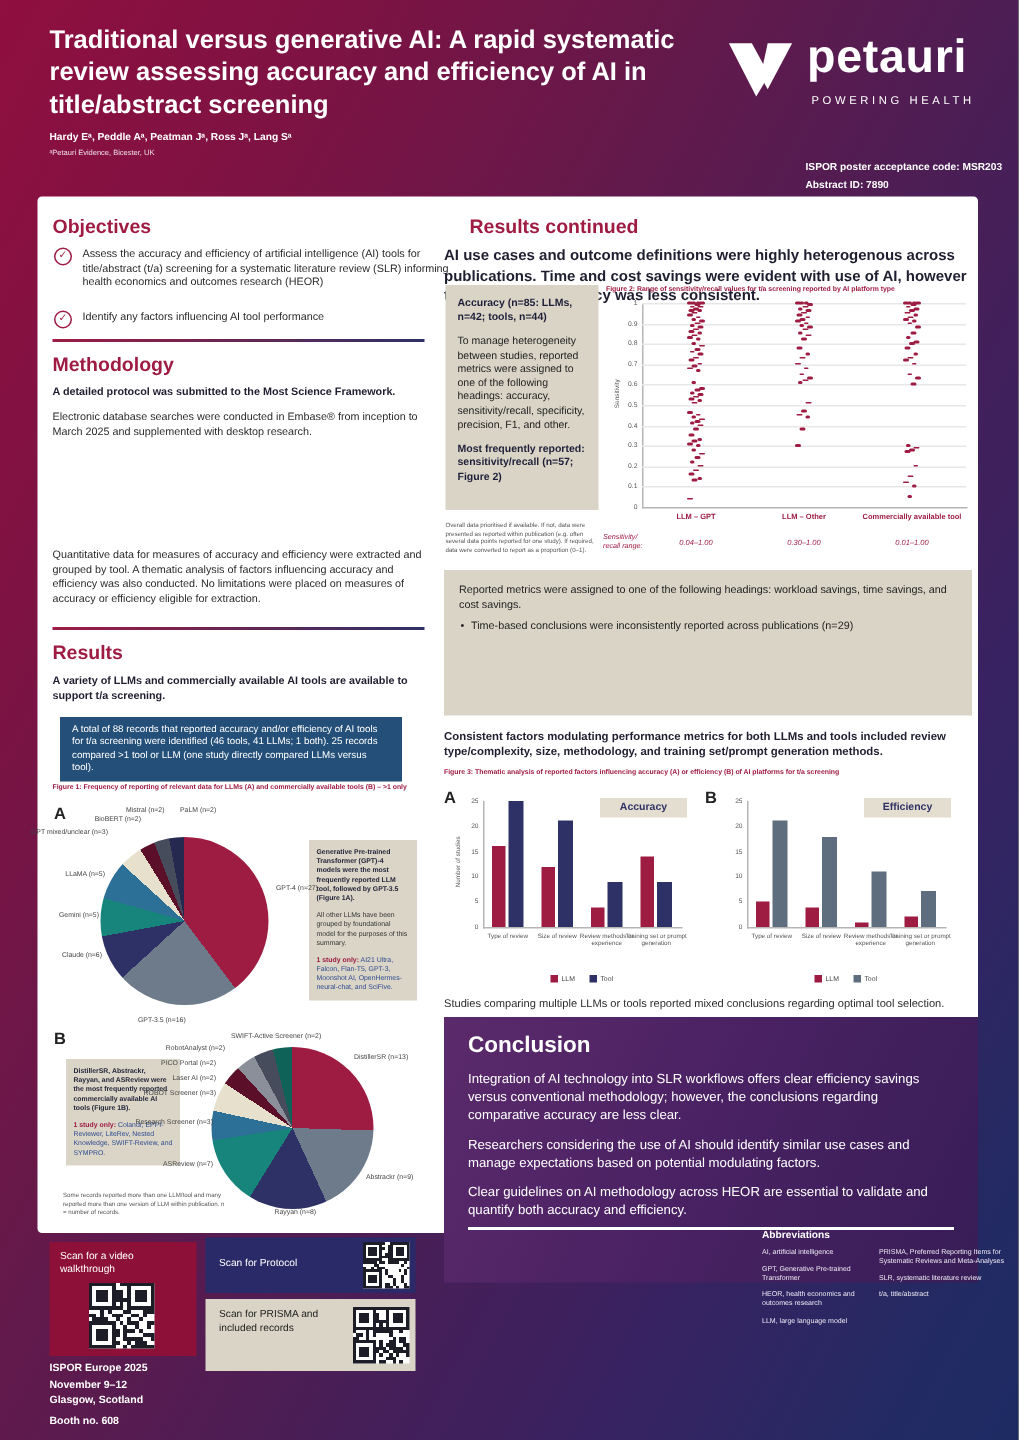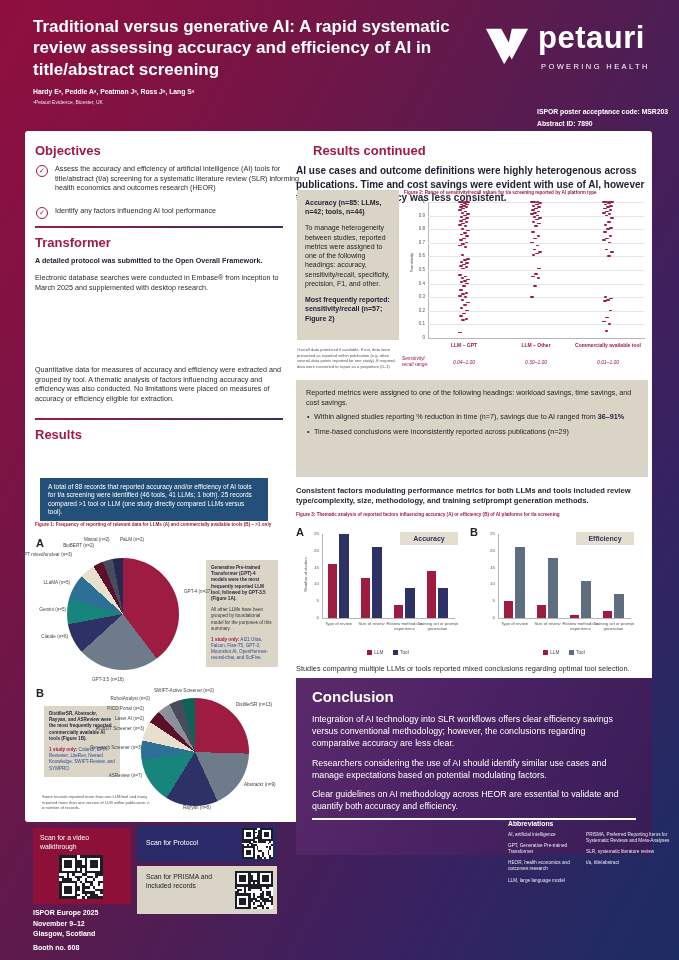--- a/index.html
+++ b/index.html
@@ -118,27 +118,28 @@
   <div class="abs body-t obj-item" style="left:35px;top:164px">
     <span class="check-icon"></span>
     <span>Assess the accuracy and efficiency of artificial intelligence (AI) tools for title/abstract (t/a) screening for a systematic literature review (SLR) informing health economics and outcomes research (HEOR)</span>
   </div>
   <div class="abs body-t obj-item" style="left:35px;top:206px">
     <span class="check-icon"></span>
     <span>Identify any factors influencing AI tool performance</span>
   </div>
   <div class="abs divider" style="left:35px;top:226px"></div>
 
-  <div class="abs sec-h" style="left:35px;top:235px">Transformer</div>
-  <div class="abs body-t bold-t" style="left:35px;top:256px">A detailed protocol was submitted to the Open Overall Framework.</div>
+  <div class="abs sec-h" style="left:35px;top:235px">Methodology</div>
+  <div class="abs body-t bold-t" style="left:35px;top:256px">A detailed protocol was submitted to the Most Science Framework.</div>
   <div class="abs body-t" style="left:35px;top:273px">Electronic database searches were conducted in Embase® from inception to March 2025 and supplemented with desktop research.</div>
   <div class="abs body-t" style="left:35px;top:365px">Quantitative data for measures of accuracy and efficiency were extracted and grouped by tool. A thematic analysis of factors influencing accuracy and efficiency was also conducted. No limitations were placed on measures of accuracy or efficiency eligible for extraction.</div>
   <div class="abs divider" style="left:35px;top:418px"></div>
 
   <div class="abs sec-h" style="left:35px;top:427px">Results</div>
+  <div class="abs body-t bold-t" style="left:35px;top:449px">A variety of LLMs and commercially available AI tools are available to support t/a screening.</div>
   <div class="abs navy-box">A total of 88 records that reported accuracy and/or efficiency of AI tools for t/a screening were identified (46 tools, 41 LLMs; 1 both). 25 records compared &gt;1 tool or LLM (one study directly compared LLMs versus tool).</div>
   <div class="abs fig-cap" style="left:35px;top:522px;width:252px">Figure 1: Frequency of reporting of relevant data for LLMs (A) and commercially available tools (B) – &gt;1 only</div>
 
   <div class="abs panel-letter" style="left:36px;top:537px">A</div>
   <div class="abs pie" style="left: 67px; top: 558px; width: 112px; height: 112px; background: conic-gradient(rgb(158, 27, 66) 0deg, rgb(158, 27, 66) 142.941deg, rgb(110, 123, 139) 142.941deg, rgb(110, 123, 139) 227.647deg, rgb(46, 49, 102) 227.647deg, rgb(46, 49, 102) 259.412deg, rgb(23, 133, 123) 259.412deg, rgb(23, 133, 123) 285.882deg, rgb(44, 111, 151) 285.882deg, rgb(44, 111, 151) 312.353deg, rgb(230, 224, 204) 312.353deg, rgb(230, 224, 204) 328.235deg, rgb(92, 15, 40) 328.235deg, rgb(92, 15, 40) 338.824deg, rgb(71, 76, 92) 338.824deg, rgb(71, 76, 92) 349.412deg, rgb(38, 41, 79) 349.412deg, rgb(38, 41, 79) 360deg);"></div>
   <div class="abs note-box" style="left:206px;top:560px;width:62px">
     <p class="nb-bold">Generative Pre-trained Transformer (GPT)-4 models were the most frequently reported LLM tool, followed by GPT-3.5 (Figure 1A).</p>
     <p>All other LLMs have been grouped by foundational model for the purposes of this summary.</p>
     <p style="margin:0"><span class="nb-lead">1 study only:</span><span class="nb-list"> AI21 Ultra, Falcon, Flan-T5, GPT-3, Moonshot AI, OpenHermes-neural-chat, and SciFive.</span></p>
   </div>
@@ -326,21 +327,20 @@
       <div class="sc-pt" style="left: 205.8px; top: 125.4px; background: rgb(158, 27, 66);"></div>
       <div class="sc-pt" style="left: 202.6px; top: 132.2px; background: rgb(158, 27, 66);"></div>
       <div class="sc-cat" style="left: 161px;">Commercially available tool</div>
       <div class="sc-range" style="left: 176px;">0.01–1.00</div>
       <div class="sc-rlab">Sensitivity/ recall range:</div>
     </div>
   <div class="abs tiny-note" style="left:297px;top:347px;width:100px">Overall data prioritised if available. If not, data were presented as reported within publication (e.g. often several data points reported for one study). If required, data were converted to report as a proportion (0–1).</div>
 
   <div class="abs gray-box eff-box">
     <p>Reported metrics were assigned to one of the following headings: workload savings, time savings, and cost savings.</p>
-    <div class="eb-bullet"><span>Within aligned studies reporting % reduction in time (n=7), savings due to AI ranged from </span><span class="gb-h">36–91%</span></div>
     <div class="eb-bullet" style="margin:0">Time-based conclusions were inconsistently reported across publications (n=29)</div>
   </div>
 
   <div class="abs lead-r" style="left:296px;top:486px;font-size:7.6px">Consistent factors modulating performance metrics for both LLMs and tools included review type/complexity, size, methodology, and training set/prompt generation methods.</div>
   <div class="abs fig-cap" style="left:296px;top:512px;width:354px">Figure 3: Thematic analysis of reported factors influencing accuracy (A) or efficiency (B) of AI platforms for t/a screening</div>
 
   <div class="abs panel-letter" style="left:296px;top:526px">A</div>
   <div class="abs bar-wrap" style="left:298px;top:524px">
       <div class="bar-plot" style="left: 24px; top: 10px; width: 132px; height: 84px;"></div>
       <div class="bar-tick" style="top: 91px; left: 4px;">0</div>

